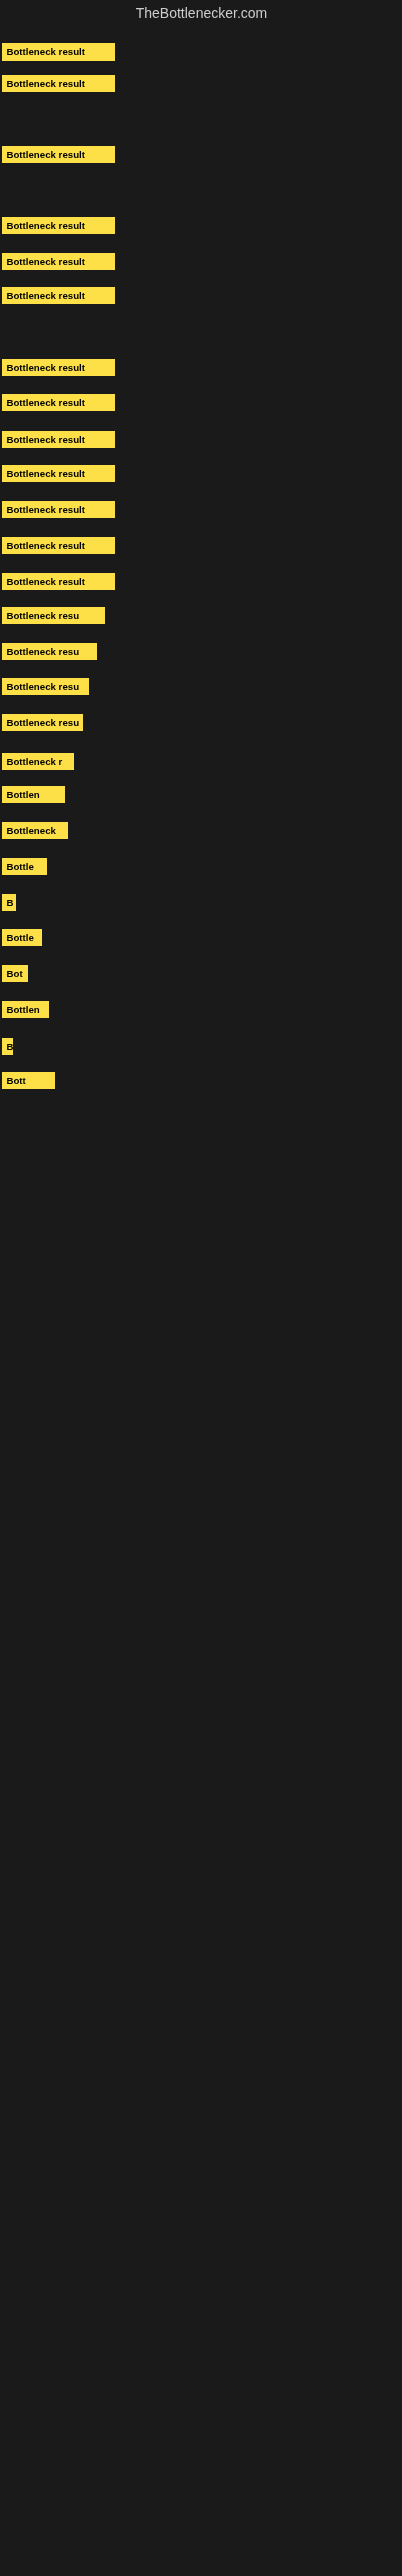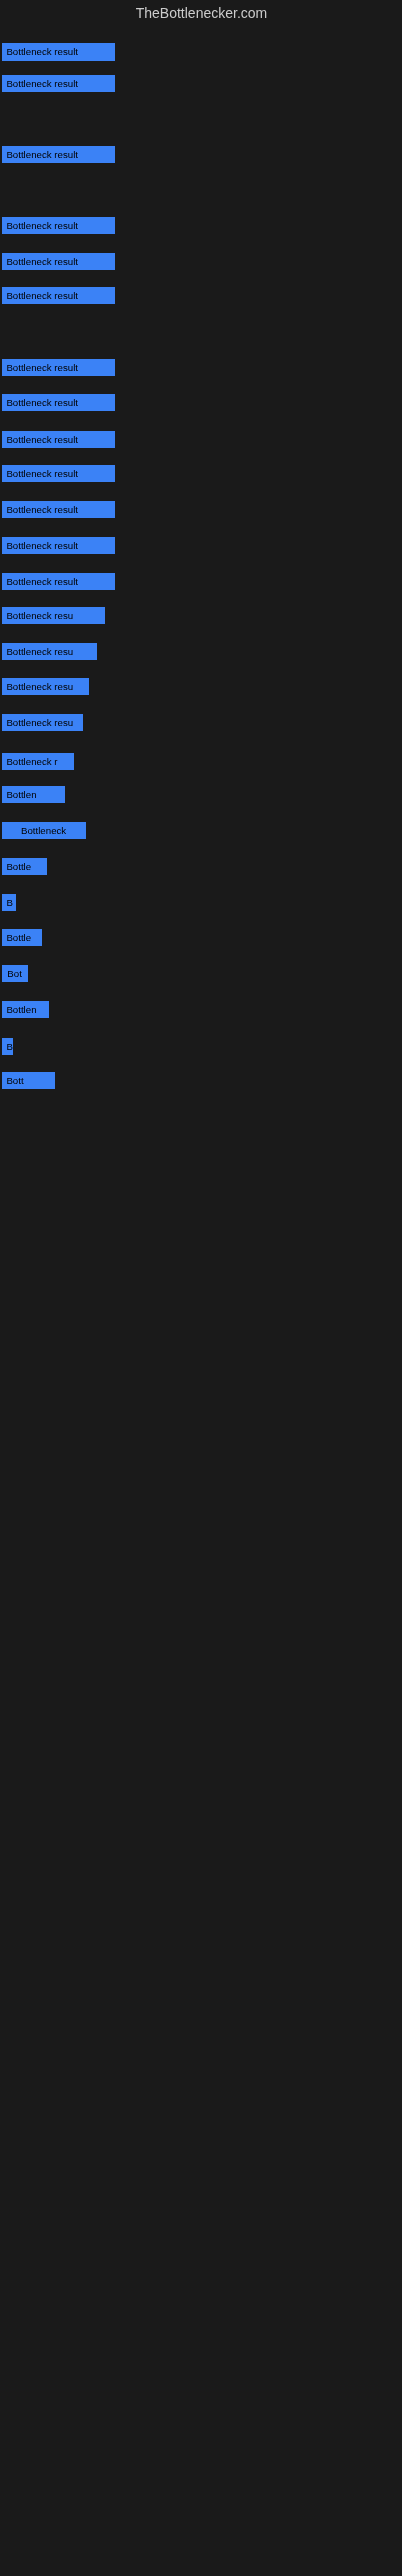--- a/index.html
+++ b/index.html
@@ -24,24 +24,24 @@
       font-weight: normal;
     }
 
     .bottleneck-item {
       margin-bottom: 3.2px;
       position: relative;
     }
 
     .bottleneck-label {
       display: inline-block;
-      background-color: #3b82f6;
+      background-color: #fde047;
       color: #000000;
       font-size: 9.7px;
-      font-weight: normal;
+      font-weight: bold;
       padding: 3.2px 4.8px;
       white-space: nowrap;
       overflow: hidden;
     }
   </style>
 </head>
 <body>
 
 <div class="site-title">TheBottlenecker.com</div>
 
@@ -58,21 +58,21 @@
     <div class="bottleneck-item" style="position: absolute; top: 436px; left: 1.6px;"><div class="bottleneck-label" style="width: 113px;">Bottleneck result</div></div>
     <div class="bottleneck-item" style="position: absolute; top: 472px; left: 1.6px;"><div class="bottleneck-label" style="width: 113px;">Bottleneck result</div></div>
     <div class="bottleneck-item" style="position: absolute; top: 508px; left: 1.6px;"><div class="bottleneck-label" style="width: 113px;">Bottleneck result</div></div>
     <div class="bottleneck-item" style="position: absolute; top: 544px; left: 1.6px;"><div class="bottleneck-label" style="width: 113px;">Bottleneck result</div></div>
     <div class="bottleneck-item" style="position: absolute; top: 578px; left: 1.6px;"><div class="bottleneck-label" style="width: 103px;">Bottleneck resu</div></div>
     <div class="bottleneck-item" style="position: absolute; top: 614px; left: 1.6px;"><div class="bottleneck-label" style="width: 95px;">Bottleneck resu</div></div>
     <div class="bottleneck-item" style="position: absolute; top: 649px; left: 1.6px;"><div class="bottleneck-label" style="width: 87px;">Bottleneck resu</div></div>
     <div class="bottleneck-item" style="position: absolute; top: 685px; left: 1.6px;"><div class="bottleneck-label" style="width: 81px;">Bottleneck resu</div></div>
     <div class="bottleneck-item" style="position: absolute; top: 724px; left: 1.6px;"><div class="bottleneck-label" style="width: 72px;">Bottleneck r</div></div>
     <div class="bottleneck-item" style="position: absolute; top: 757px; left: 1.6px;"><div class="bottleneck-label" style="width: 63px;">Bottlen</div></div>
-    <div class="bottleneck-item" style="position: absolute; top: 793px; left: 1.6px;"><div class="bottleneck-label" style="width: 84px; text-align: center;">Bottleneck</div></div>
+    <div class="bottleneck-item" style="position: absolute; top: 793px; left: 1.6px;"><div class="bottleneck-label" style="width: 66px;">Bottleneck</div></div>
     <div class="bottleneck-item" style="position: absolute; top: 829px; left: 1.6px;"><div class="bottleneck-label" style="width: 45px;">Bottle</div></div>
     <div class="bottleneck-item" style="position: absolute; top: 865px; left: 1.6px;"><div class="bottleneck-label" style="width: 14.5px;">B</div></div>
     <div class="bottleneck-item" style="position: absolute; top: 900px; left: 1.6px;"><div class="bottleneck-label" style="width: 40px;">Bottle</div></div>
     <div class="bottleneck-item" style="position: absolute; top: 936px; left: 1.6px;"><div class="bottleneck-label" style="width: 26px; text-align: center;">Bot</div></div>
     <div class="bottleneck-item" style="position: absolute; top: 972px; left: 1.6px;"><div class="bottleneck-label" style="width: 47px;">Bottlen</div></div>
     <div class="bottleneck-item" style="position: absolute; top: 1009px; left: 1.6px;"><div class="bottleneck-label" style="width: 11.3px;">B</div></div>
     <div class="bottleneck-item" style="position: absolute; top: 1043px; left: 1.6px;"><div class="bottleneck-label" style="width: 53px;">Bott</div></div>
   </div>
 
 

